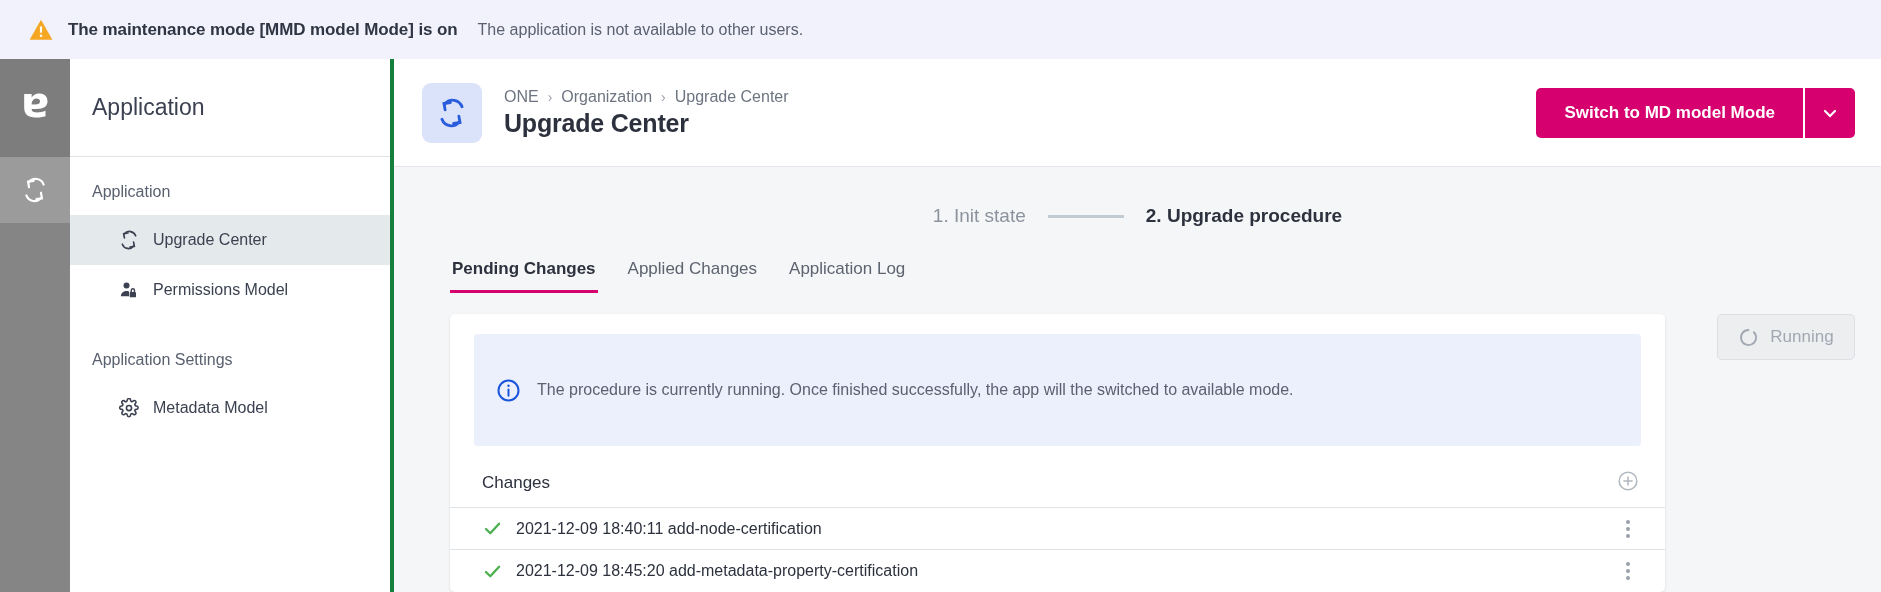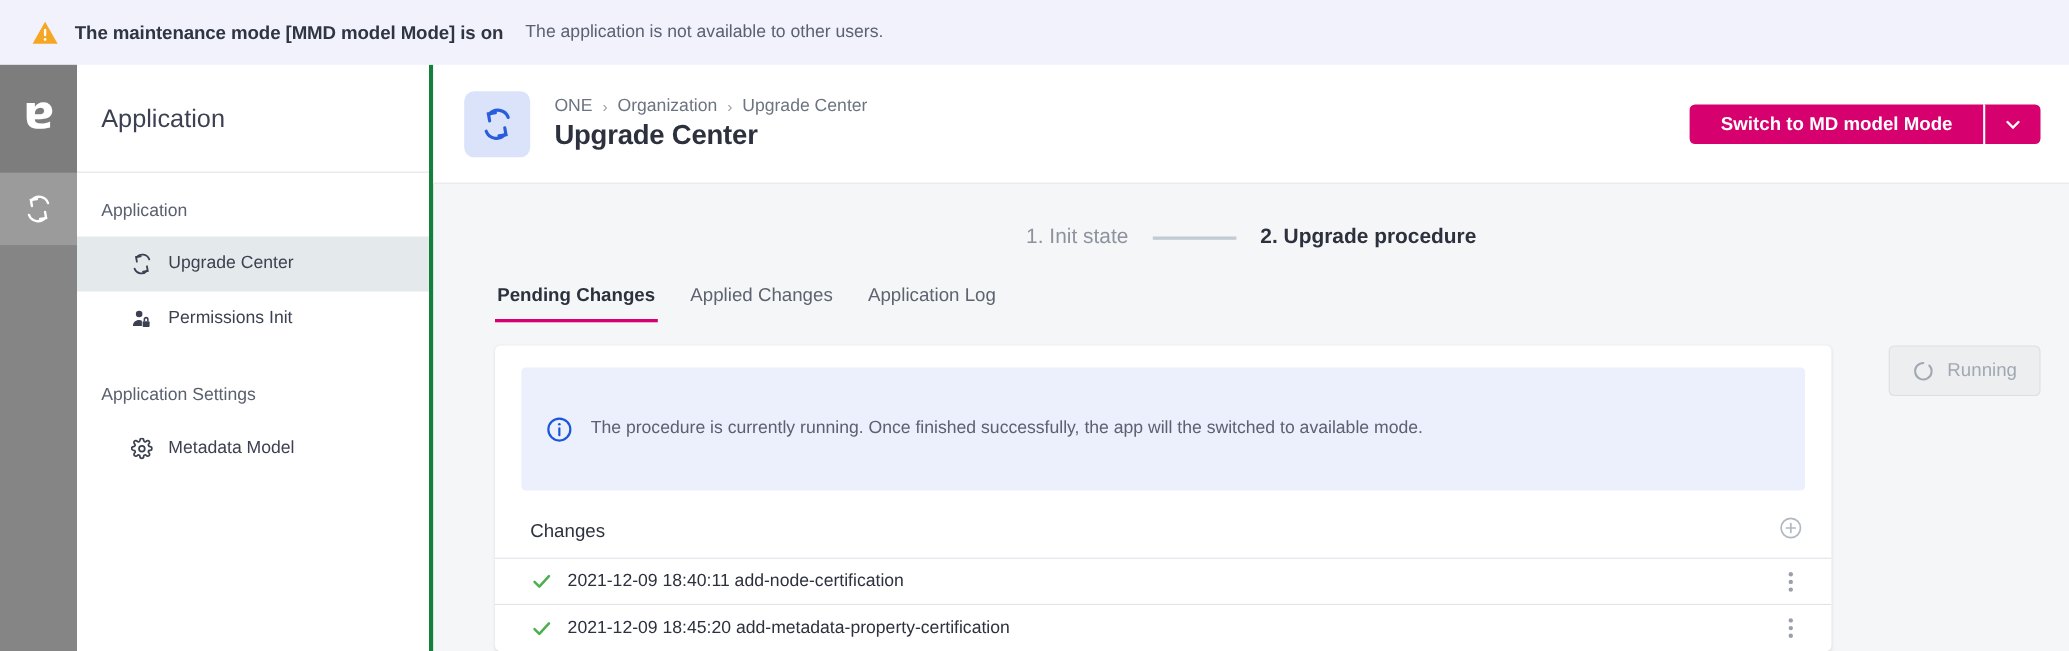--- a/index.html
+++ b/index.html
@@ -139,21 +139,21 @@
   }
   .crumb { cursor: pointer; }
   .crumb-sep { color: #9aa0ab; font-size: 14px; }
   .page-title {
     font-size: 25px;
     font-weight: bold;
     color: #2c313d;
     letter-spacing: -0.2px;
   }
   .header-spacer { flex: 1; }
-  .split-btn { display: flex; height: 36px; }
+  .split-btn { display: flex; height: 50px; }
   .split-main {
     background: #d6006e;
     color: #fff;
     font-size: 17px;
     font-weight: bold;
     border: none;
     padding: 0 28px;
     border-radius: 5px 0 0 5px;
     cursor: pointer;
     font-family: "Liberation Sans", sans-serif;
@@ -337,21 +337,21 @@
 
     <div class="nav-item">
       <span class="nav-ico">
         <svg width="20" height="20" viewBox="0 0 24 24">
           <circle cx="9" cy="6.5" r="3.6" fill="#3b4150"></circle>
           <path d="M2.2 19.5c0-3.7 3-6.3 6.8-6.3 1.1 0 2.1.2 3 .6v5.7z" fill="#3b4150"></path>
           <rect x="12.8" y="14.4" width="7.6" height="6.4" rx="1.1" fill="#3b4150"></rect>
           <path d="M14.7 14.4v-2a1.9 1.9 0 0 1 3.8 0v2" fill="none" stroke="#3b4150" stroke-width="1.7"></path>
         </svg>
       </span>
-      <span>Permissions Init</span>
+      <span>Permissions Model</span>
     </div>
 
     <div class="nav-group-label tight">Application Settings</div>
 
     <div class="nav-item">
       <span class="nav-ico">
         <svg width="20" height="20" viewBox="0 0 24 24" fill="none" stroke="#3b4150" stroke-width="1.9">
           <circle cx="12" cy="12" r="3.1"></circle>
           <path d="M19.2 14.5a1.6 1.6 0 0 0 .3 1.8l.1.1a2 2 0 1 1-2.8 2.8l-.1-.1a1.6 1.6 0 0 0-1.8-.3 1.6 1.6 0 0 0-1 1.5v.2a2 2 0 1 1-4 0v-.1a1.6 1.6 0 0 0-1-1.5 1.6 1.6 0 0 0-1.8.3l-.1.1a2 2 0 1 1-2.8-2.8l.1-.1a1.6 1.6 0 0 0 .3-1.8 1.6 1.6 0 0 0-1.5-1h-.2a2 2 0 1 1 0-4h.1a1.6 1.6 0 0 0 1.5-1 1.6 1.6 0 0 0-.3-1.8l-.1-.1a2 2 0 1 1 2.8-2.8l.1.1a1.6 1.6 0 0 0 1.8.3h.1a1.6 1.6 0 0 0 1-1.5v-.2a2 2 0 1 1 4 0v.1a1.6 1.6 0 0 0 1 1.5 1.6 1.6 0 0 0 1.8-.3l.1-.1a2 2 0 1 1 2.8 2.8l-.1.1a1.6 1.6 0 0 0-.3 1.8v.1a1.6 1.6 0 0 0 1.5 1h.2a2 2 0 1 1 0 4h-.1a1.6 1.6 0 0 0-1.5 1z"></path>
         </svg>

